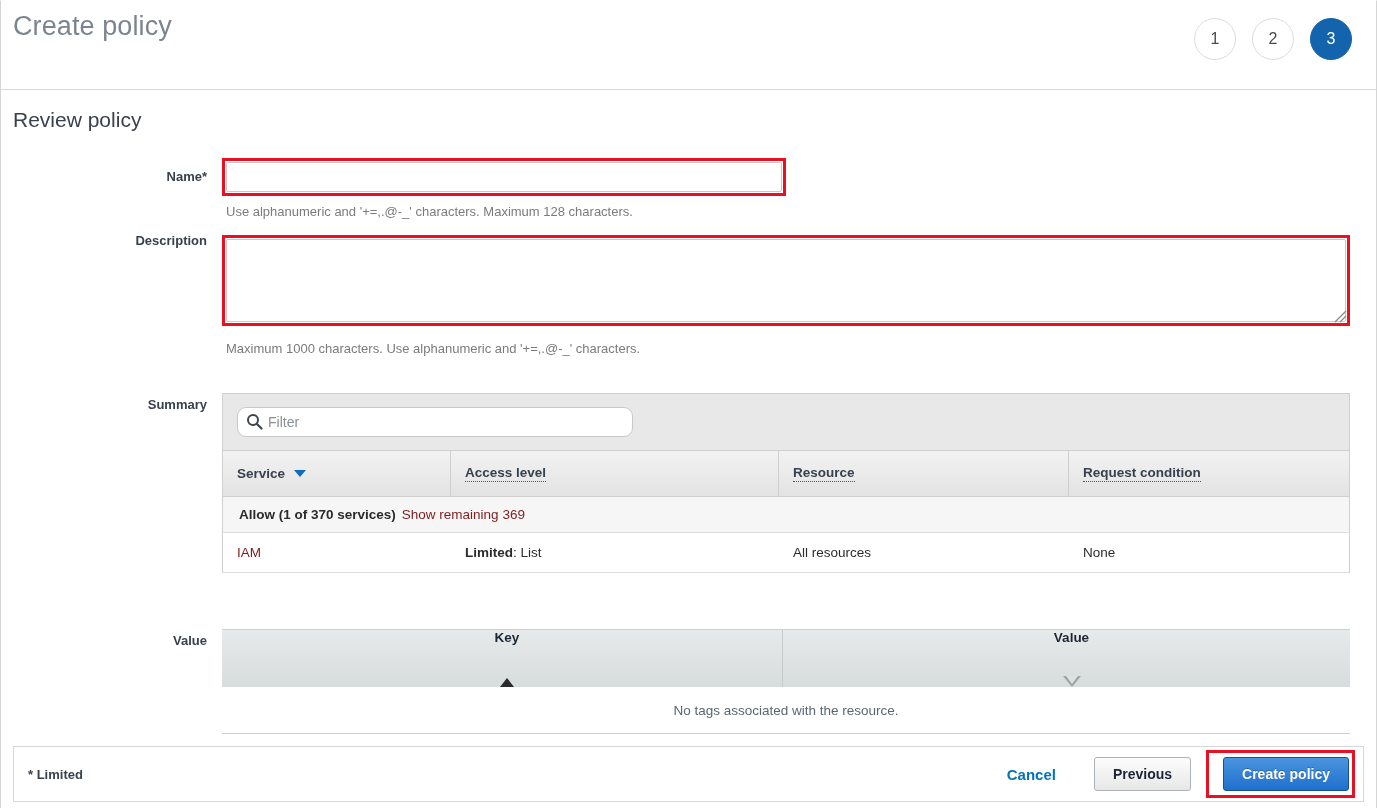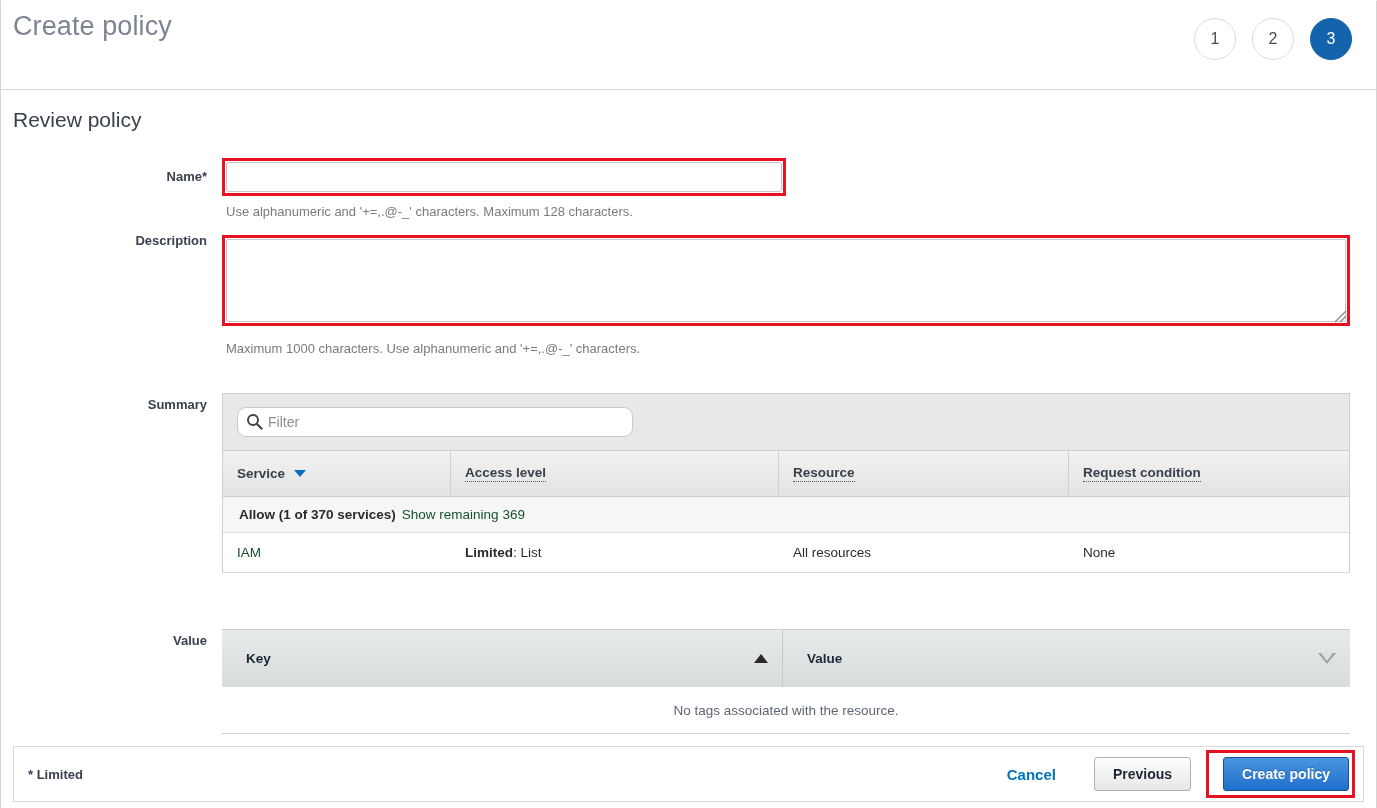--- a/index.html
+++ b/index.html
@@ -210,21 +210,21 @@
     background: #f6f6f6;
     border-bottom: 1px solid #dedede;
     display: flex;
     align-items: center;
     padding-left: 16px;
     font-size: 13.5px;
     color: #2b2b2b;
   }
   .allow-row b { font-weight: bold; }
   .link {
-    color: #14532d;
+    color: #7f1d1d;
     cursor: pointer;
     text-decoration: none;
   }
   .data-row {
     display: flex;
     height: 40px;
     align-items: center;
     border-bottom: 1px solid #dedede;
     font-size: 13.5px;
     color: #2b2b2b;
@@ -251,20 +251,21 @@
     background: linear-gradient(to bottom, #e7eaea 0%, #d7dcdc 100%);
     align-items: stretch;
   }
   .tags-th {
     display: flex;
     align-items: center;
     font-size: 13.5px;
     font-weight: bold;
     color: #1b2734;
     padding: 0 14px 0 24px;
+    flex-direction: column;
   }
   .tags-th-key { width: 560px; justify-content: space-between; }
   .tags-th-val { flex: 1; justify-content: space-between; border-left: 1px solid #c4cbcb; }
   .caret-up-solid {
     width: 0; height: 0;
     border-left: 7px solid transparent;
     border-right: 7px solid transparent;
     border-bottom: 9px solid #2a2a2a;
   }
   .caret-down-hollow {

